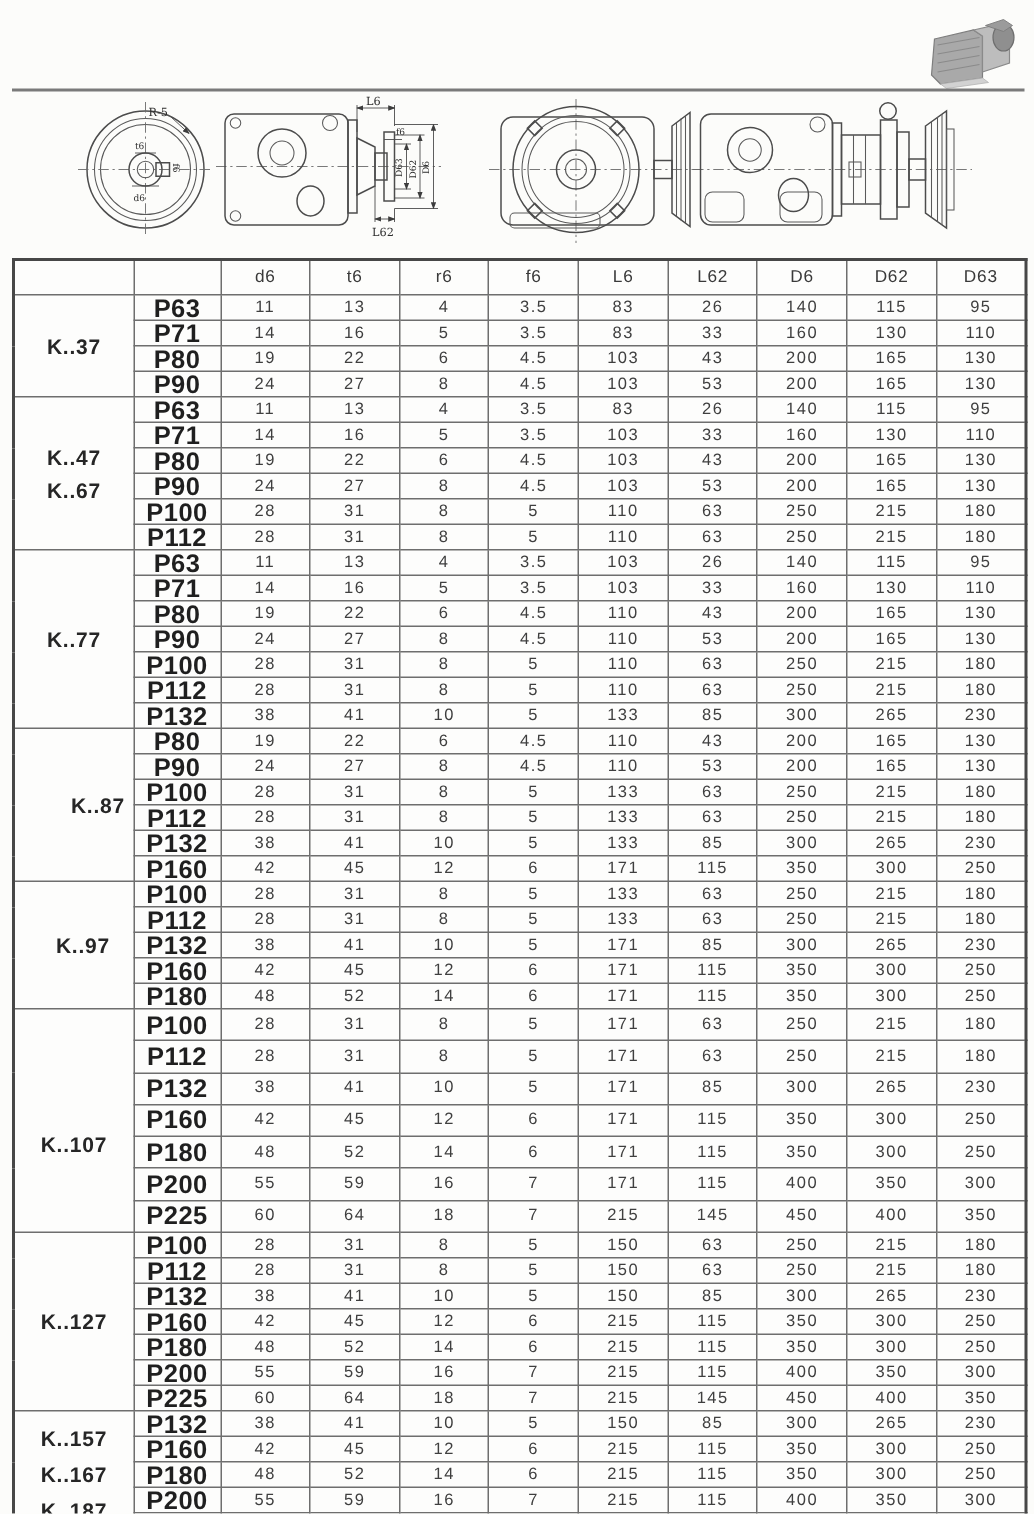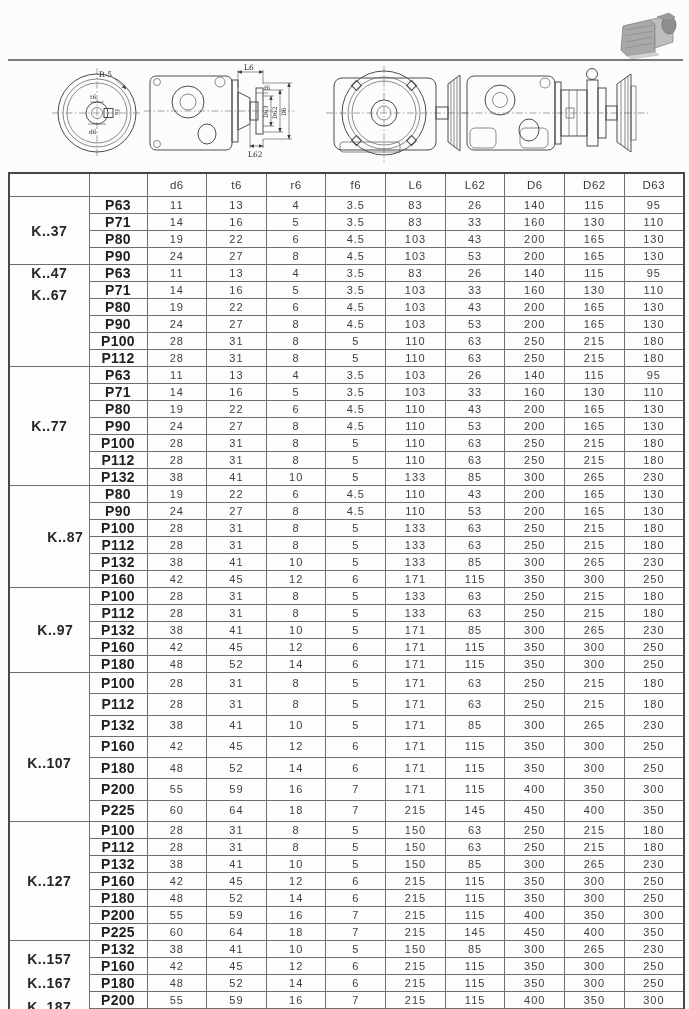--- a/index.html
+++ b/index.html
@@ -25,21 +25,21 @@
     text-align:center;vertical-align:middle;
     padding:0;height:16px;line-height:15px;
     overflow:hidden;white-space:nowrap;
     background:#fdfdfc;
   }
   table.dims{border:2px solid #474747;}
   table.dims th{
     height:22px;font-weight:normal;font-size:11.5px;color:#3a3a3a;
     letter-spacing:.5px;
   }
-  td.type-cell{font-weight:bold;color:#1f1f1f;font-size:14px;letter-spacing:.3px;}
+  td.type-cell{font-weight:bold;color:#1f1f1f;font-size:17px;letter-spacing:.3px;}
   td.group-cell{font-weight:bold;color:#262626;font-size:14px;letter-spacing:.5px;}
   .group-lines{display:flex;flex-direction:column;align-items:center;}
   .group-lines div{line-height:14px;}
   td.value-cell{letter-spacing:1px;color:#3f3f3f;}
 
   
   .ln{fill:none;stroke:#4c4c4c;stroke-width:1;}
   .lnt{fill:none;stroke:#5a5a5a;stroke-width:.7;}
   .cl{fill:none;stroke:#6a6a6a;stroke-width:.6;stroke-dasharray:7 2.5 1.5 2.5;}
   .dim{fill:none;stroke:#4c4c4c;stroke-width:.6;}
@@ -266,21 +266,21 @@
             <td class="value-cell">8</td>
             <td class="value-cell">4.5</td>
             <td class="value-cell">103</td>
             <td class="value-cell">53</td>
             <td class="value-cell">200</td>
             <td class="value-cell">165</td>
             <td class="value-cell">130</td>
           </tr>
           <tr>
             <td class="group-cell" rowspan="6">
-              <div class="group-lines" style="height: 99px; justify-content: flex-start; row-gap: 8px; border-radius: 31px;">
+              <div class="group-lines" style="height: 99px; justify-content: center; row-gap: 8px; border-radius: 31px;">
                 <div>K..47</div>
                 <div>K..67</div>
               </div>
             </td>
             <td class="type-cell">P63</td>
             <td class="value-cell">11</td>
             <td class="value-cell">13</td>
             <td class="value-cell">4</td>
             <td class="value-cell">3.5</td>
             <td class="value-cell">83</td>

